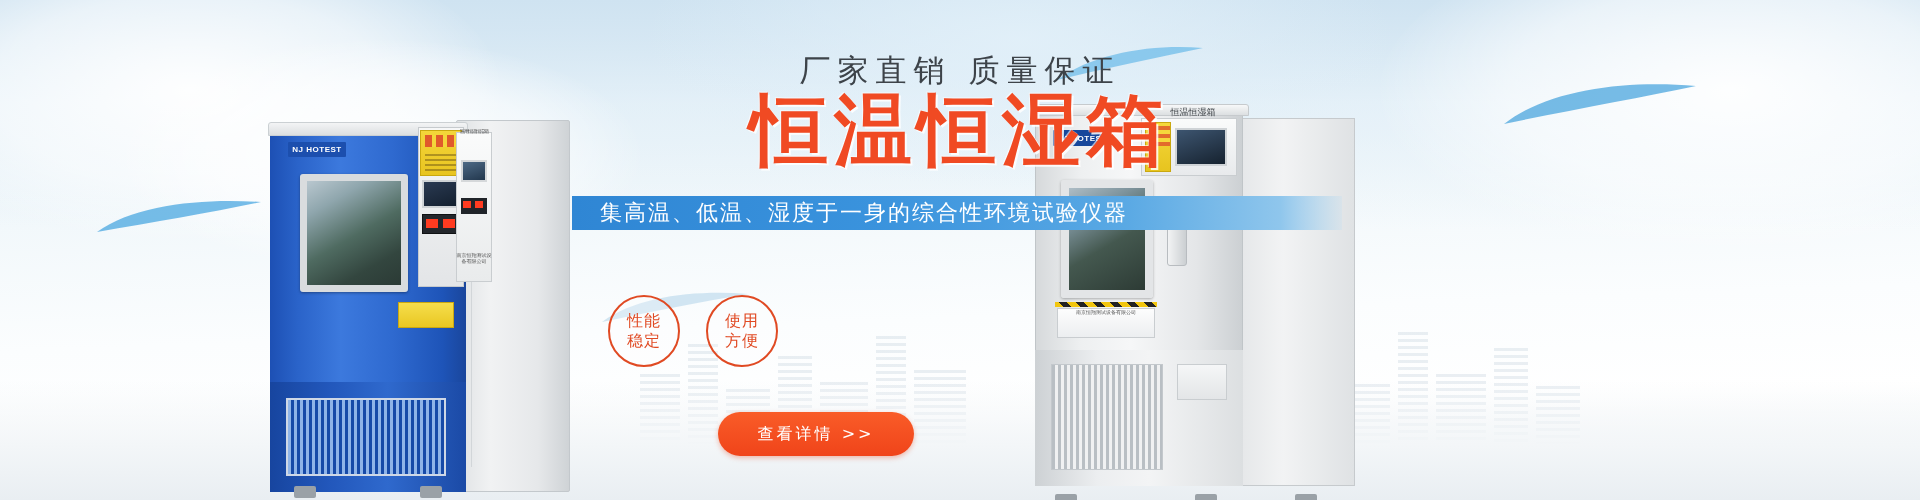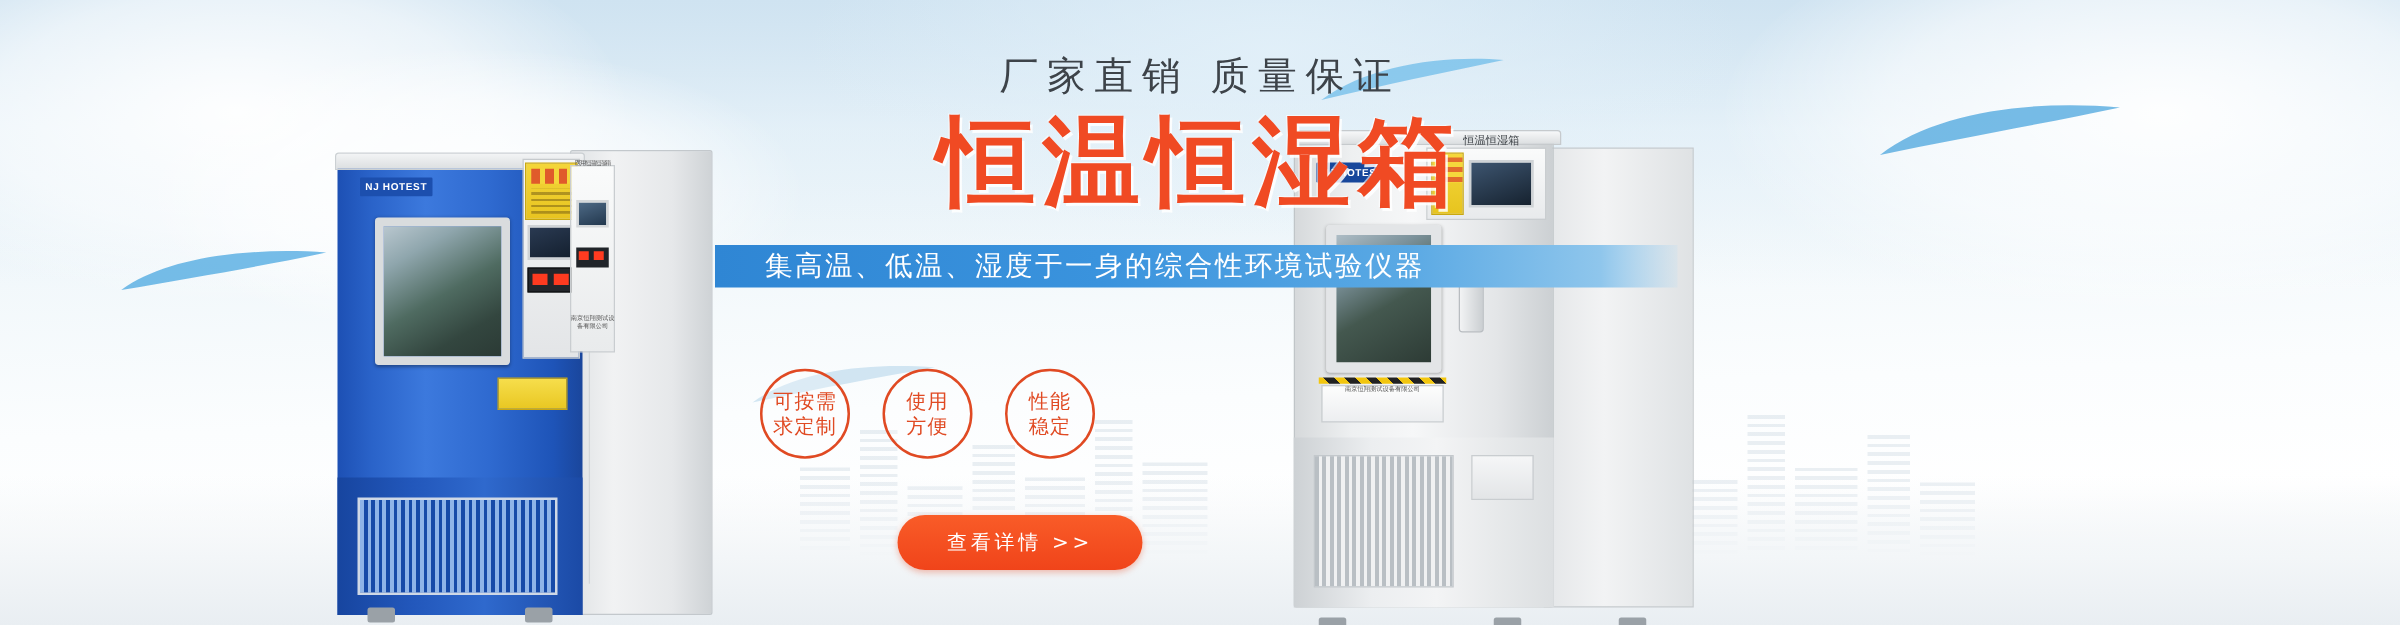--- a/index.html
+++ b/index.html
@@ -124,39 +124,39 @@
   .mr-sm { position:absolute; left:142px; top:262px; width:50px; height:36px;
            background:linear-gradient(180deg,#f5f6f7,#e3e5e7); border:1px solid #c9cdd0; }
   .logo-box { background:#1c4fae; color:#fff; font-size:8px; font-weight:bold;
               display:flex; align-items:center; justify-content:center; letter-spacing:.5px; border-radius:1px; }
   .logo-box.dark { background:#17479b; }
   .mr-brandtxt { font-size:9px; color:#3a3f44; text-align:center; line-height:12px; }
   .tinytext { font-size:5px; color:#555; text-align:center; line-height:6px; }
   
   .copy { position:absolute; left:600px; top:0; width:720px; height:500px; }
   .tagline {
-    position:absolute; left:0; top:40px; width:720px; text-align:center;
+    position:absolute; left:0; top:50px; width:720px; text-align:center;
     font-size:31px; color:#3d4349; letter-spacing:7px; font-weight:400;
     font-family:"DejaVu Sans","Liberation Sans",sans-serif;
   }
   .headline {
     position:absolute; left:0; top:90px; width:720px; text-align:center;
     font-size:78px; line-height:80px; font-weight:bold; color:#f04a23;
     letter-spacing:6px;
     text-shadow:2px 2px 0 rgba(255,255,255,.85), -1px -1px 0 rgba(255,255,255,.6);
     font-family:"DejaVu Sans","Liberation Sans",sans-serif;
   }
   .subbar {
     position:absolute; left:-28px; top:196px; width:770px; height:34px;
     background:linear-gradient(90deg,#2f86d4 0%,#3a93dd 40%,#5aa9e4 72%,#8fc6ec 92%,rgba(190,222,242,.25) 100%);
     display:flex; align-items:center;
   }
   .subbar span {
-    color:#fff; font-size:22px; letter-spacing:2px; padding-left:12px;
-    font-family:"DejaVu Sans","Liberation Sans",sans-serif; white-space:nowrap;margin-left:28px;
+    color:#fff; font-size:22px; letter-spacing:2px; padding-left:28px;
+    font-family:"DejaVu Sans","Liberation Sans",sans-serif; white-space:nowrap;
   }
   .circles { position:absolute; left:8px; top:295px; width:720px; height:80px; display:flex; gap:26px; }
   .circle {
     width:72px; height:72px; border-radius:50%; border:2px solid #e04a23;
     display:flex; flex-direction:column; align-items:center; justify-content:center;
     color:#e04a23; font-size:16px; line-height:20px; letter-spacing:1px;
     font-family:"DejaVu Sans","Liberation Sans",sans-serif; background:rgba(255,255,255,.25);
   }
   .cta {
     position:absolute; left:118px; top:412px; width:196px; height:44px;
@@ -260,29 +260,25 @@
     <div class="tagline">厂家直销  质量保证</div>
 
     <div class="headline">恒温恒湿箱</div>
 
     <div class="subbar">
       <span>集高温、低温、湿度于一身的综合性环境试验仪器</span>
     </div>
 
     <div class="circles">
       <div class="circle">
-        <div>可按需</div>
-        <div>求定制</div>
+        <div>性能</div>
+        <div>稳定</div>
       </div>
       <div class="circle">
         <div>使用</div>
         <div>方便</div>
       </div>
-      <div class="circle">
-        <div>性能</div>
-        <div>稳定</div>
-      </div>
     </div>
 
     <div class="cta">查看详情 &gt;&gt;</div>
   </div>
 
 </div>
 
 </body></html>

